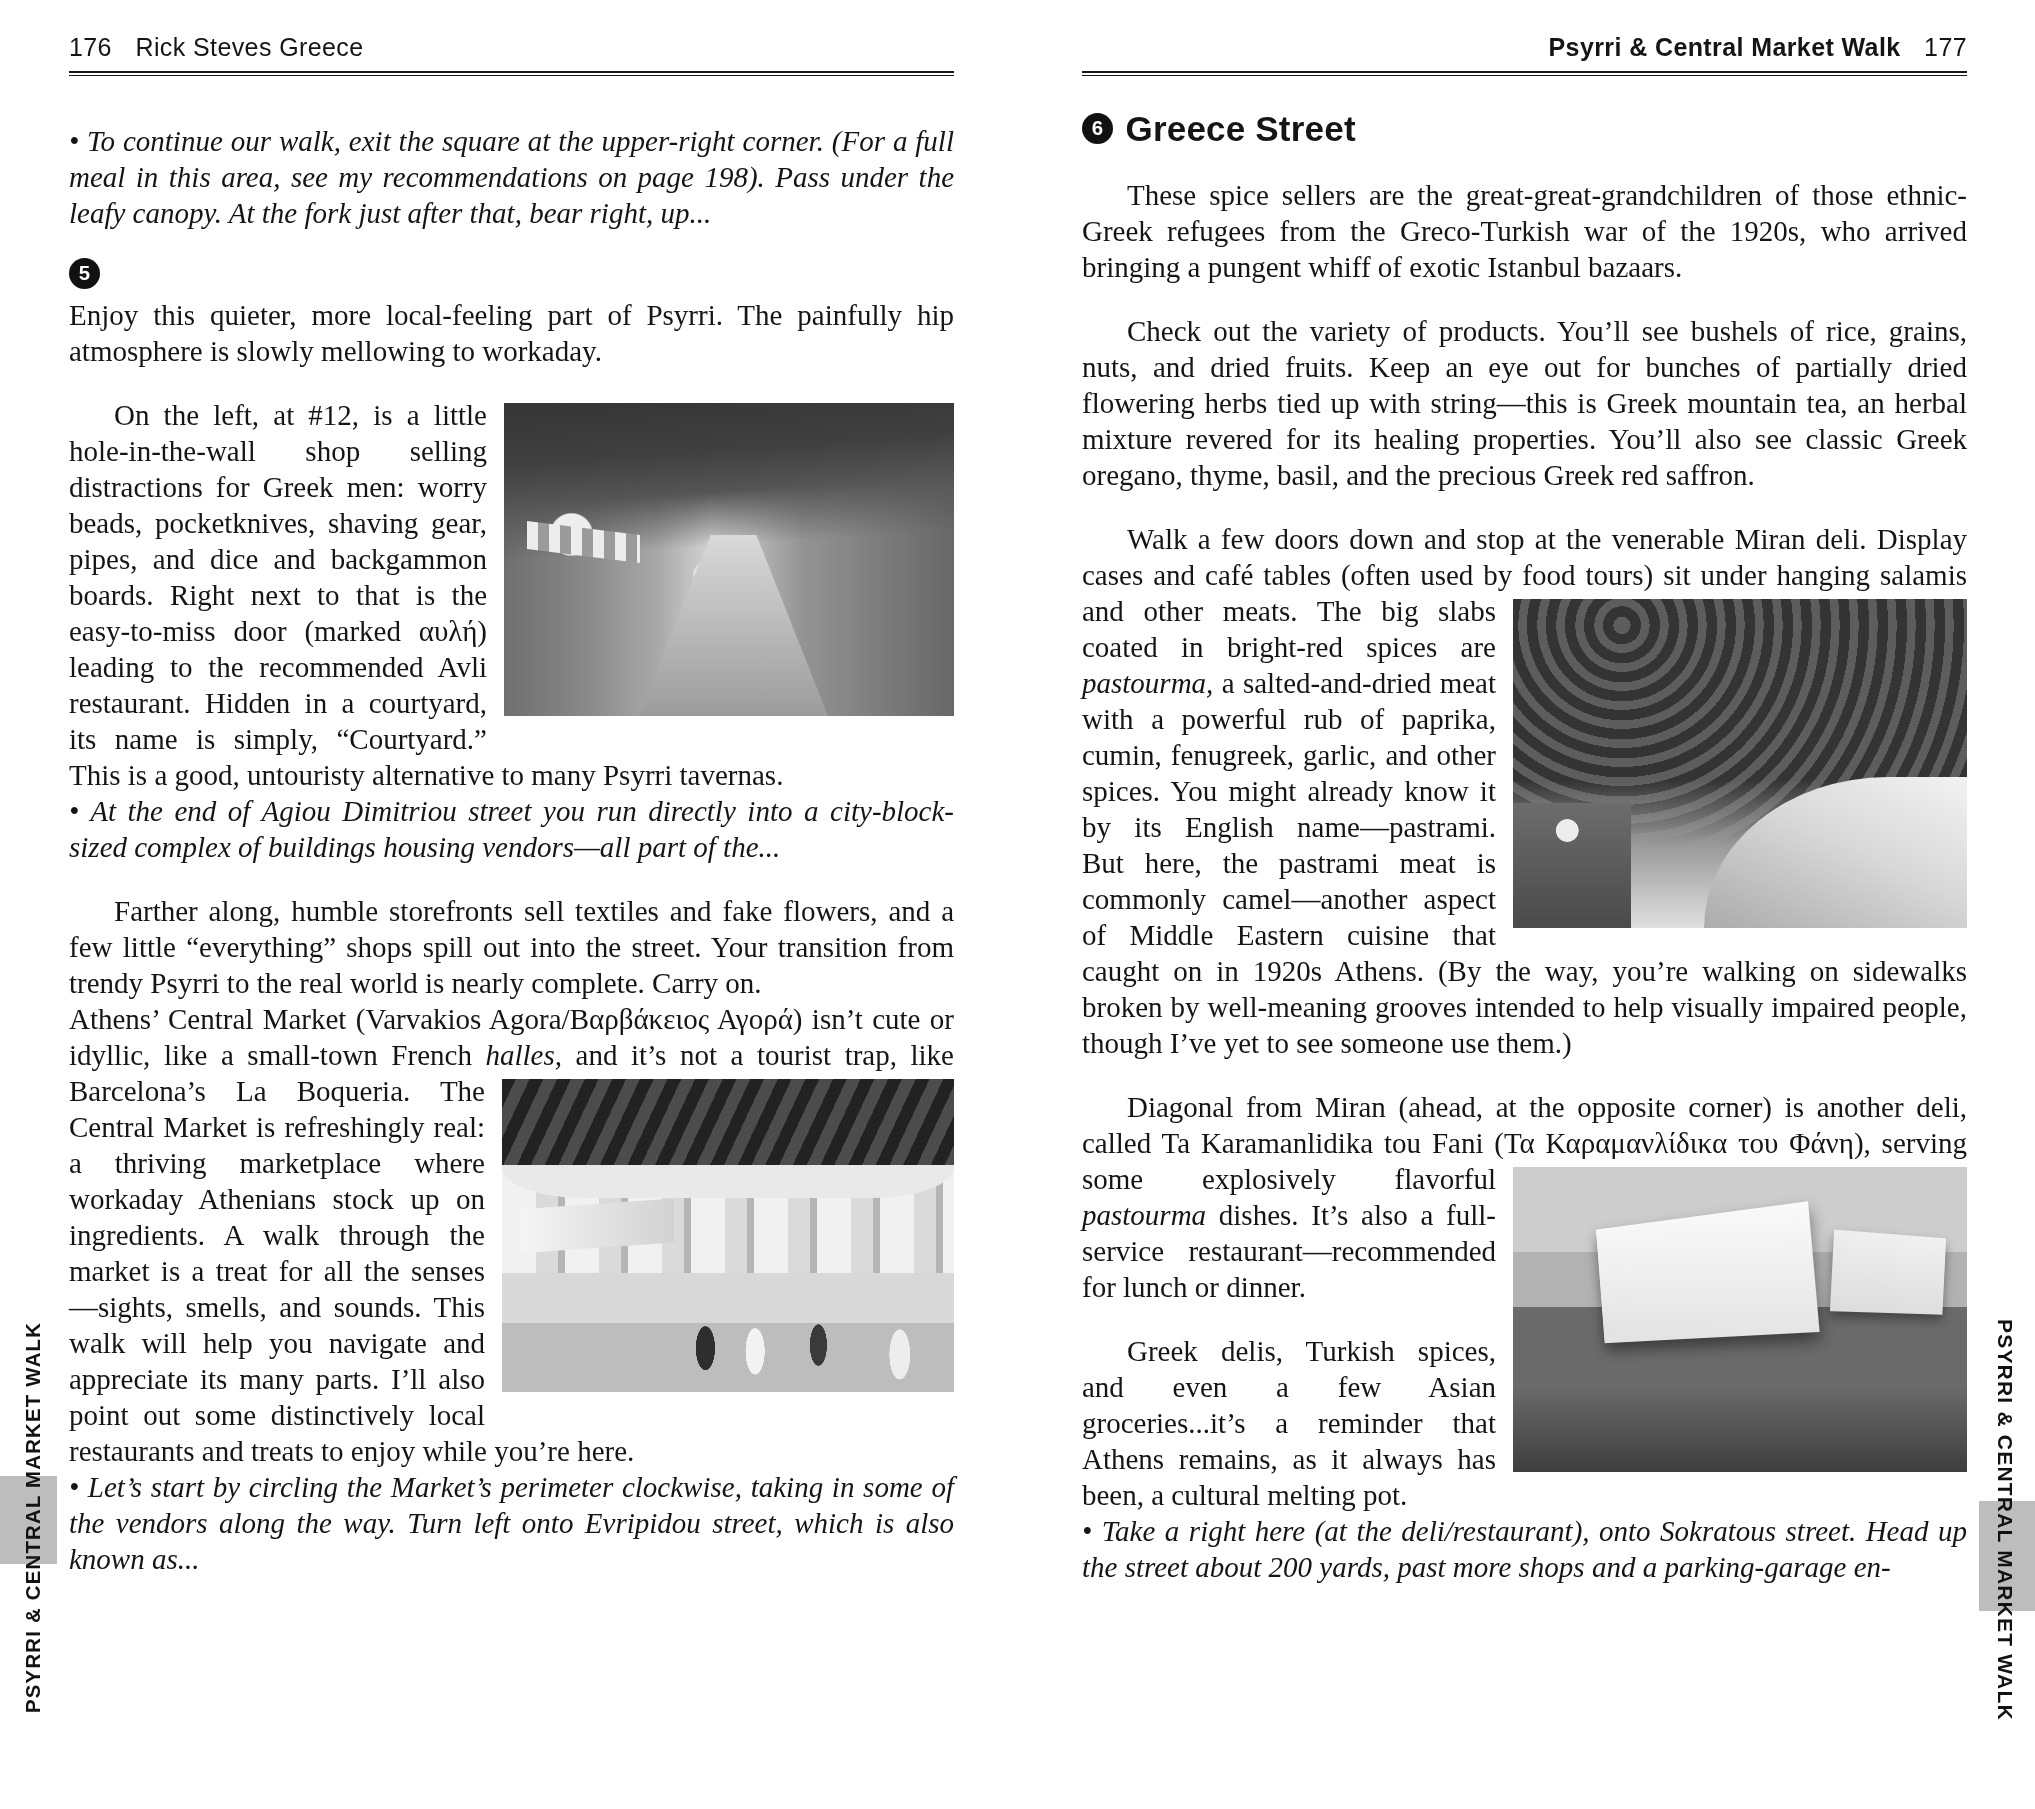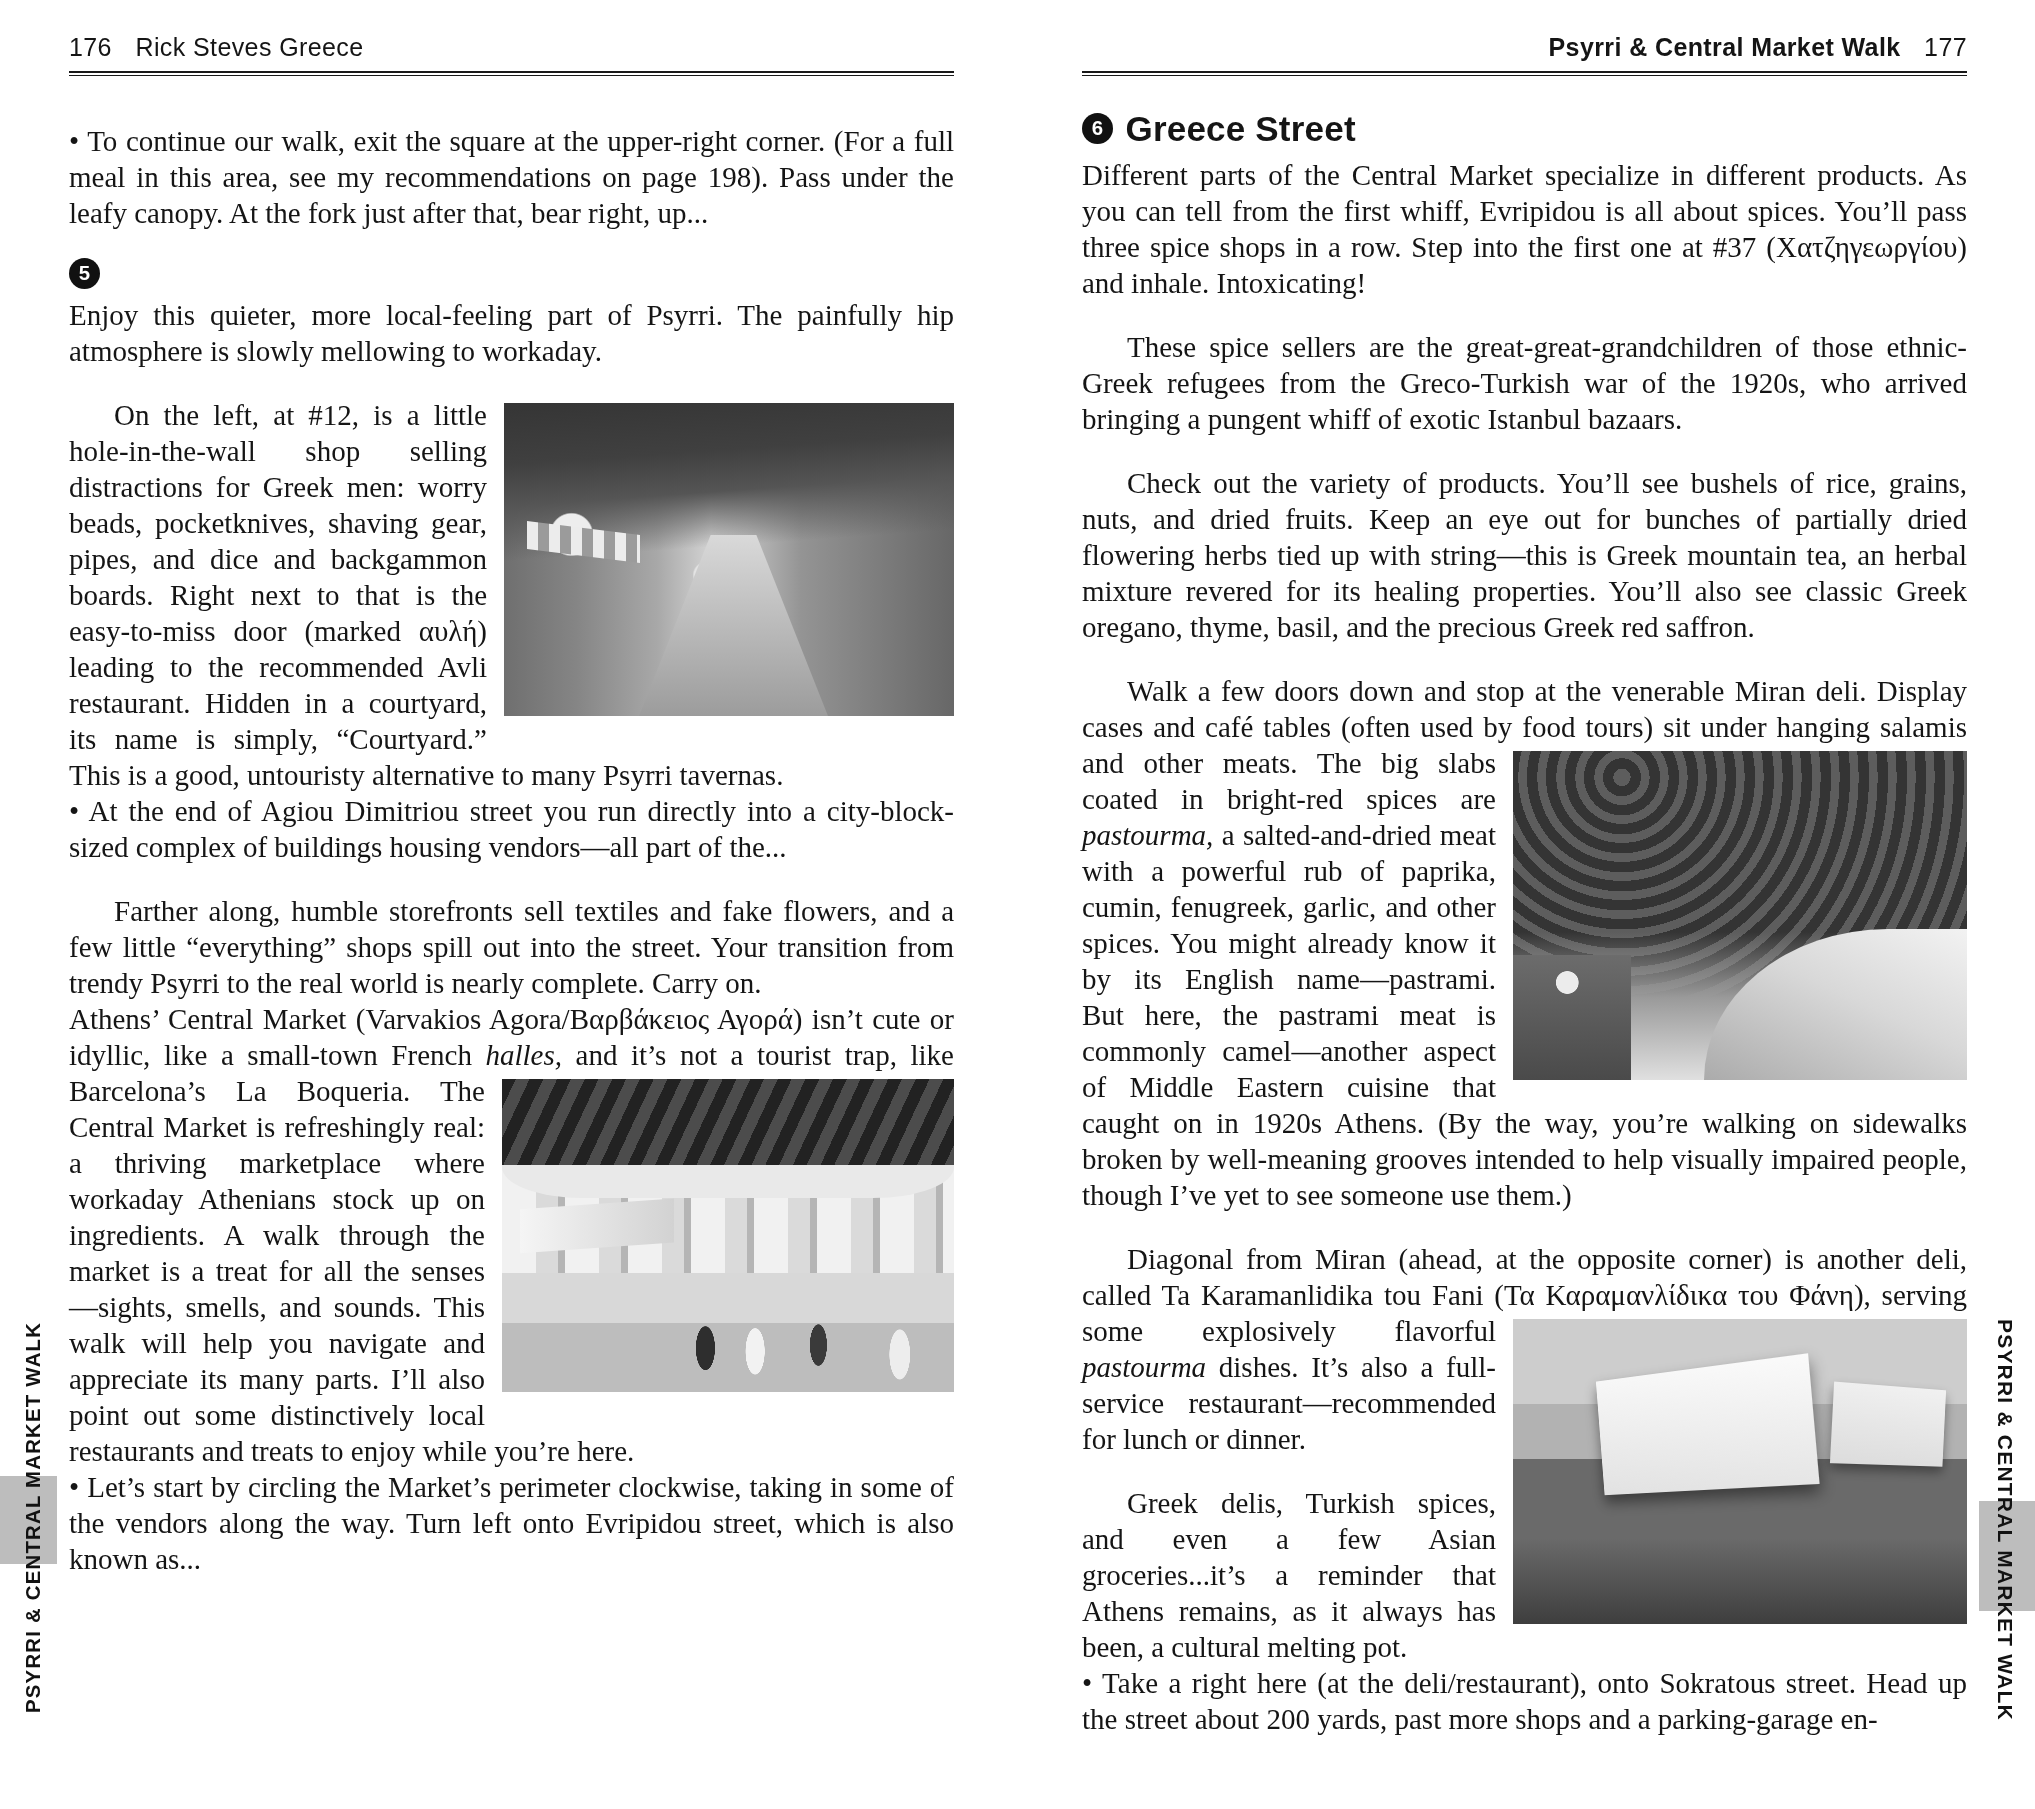--- a/index.html
+++ b/index.html
@@ -19,21 +19,21 @@
   }
   .page-header .gap{width:23.5px;flex:0 0 auto;}
   .page-header.right{justify-content:flex-end;}
   .chapter-title{font-weight:bold;}
   .pagenum{font-weight:normal;}
 
   .rule{margin-top:9.4px;height:1.6px;border-top:2.3px solid #181818;border-bottom:0.8px solid #181818;}
 
   .par{font-size:29px;line-height:36px;text-align:justify;margin:0;}
   .ind{text-indent:45px;margin-top:28px;}
-  .dir{}
+  .dir{font-style:italic;}
   .intro{margin-top:47px;}
 
   .section-head{
     display:flex;align-items:center;gap:12.5px;
     font-family:"Liberation Sans", sans-serif;font-weight:bold;
     font-size:35px;letter-spacing:0.2px;
     margin-top:27px;margin-bottom:7.8px;
   }
   .badge{
     flex:0 0 auto;width:31px;height:31px;border-radius:50%;
@@ -157,21 +157,20 @@
     <span class="gap"></span>
     <span class="pagenum">177</span>
   </div>
   <div class="rule"></div>
 
   <div class="section-head" style="margin-top:33px;">
     <span class="badge">6</span>
     <span>Greece Street</span>
   </div>
 
-  <p class="par">Different parts of the Central Market specialize in different products. As you can tell from the first whiff, Evripidou is all about spices. You’ll pass three spice shops in a row. Step into the first one at #37 (Χατζηγεωργίου) and inhale. Intoxicating!</p>
   <p class="par ind">These spice sellers are the great-great-grandchildren of those ethnic-Greek refugees from the Greco-Turkish war of the 1920s, who arrived bringing a pungent whiff of exotic Istanbul bazaars.</p>
   <p class="par ind">Check out the variety of products. You’ll see bushels of rice, grains, nuts, and dried fruits. Keep an eye out for bunches of partially dried flowering herbs tied up with string—this is Greek mountain tea, an herbal mixture revered for its healing properties. You’ll also see classic Greek oregano, thyme, basil, and the precious Greek red saffron.</p>
 
   <p class="par ind"><span><span>Walk a few doors down and stop at the venerable </span><span class="seg-b">Miran</span><span> deli. Display cases and café tables (often used by food tours) sit under </span></span><span class="photo photo-miran"></span><span><span>hanging salamis and other meats. The big slabs coated in bright-red spices are </span><span class="seg-i">pastourma,</span><span> a salted-and-dried meat with a powerful rub of paprika, cumin, fenugreek, garlic, and other spices. You might already know it by its English name—pastrami. But here, the pastrami meat is commonly camel—another aspect of Middle Eastern cuisine that caught on in 1920s Athens. (By the way, you’re walking on sidewalks broken by well-meaning grooves intended to help visually impaired people, though I’ve yet to see someone use them.)</span></span></p>
 
   <p class="par ind"><span><span>Diagonal from Miran (ahead, at the opposite corner) is another deli, called </span><span class="seg-b">Ta Karamanlidika tou Fani</span><span> (Τα Καραμανλίδικα </span></span><span class="photo photo-fani"></span><span><span>του Φάνη), serving some explosively flavorful </span><span class="seg-i">pastourma</span><span> dishes. It’s also a full-service restaurant—recommended for lunch or dinner.</span></span></p>
 
   <p class="par ind">Greek delis, Turkish spices, and even a few Asian groceries...it’s a reminder that Athens remains, as it always has been, a cultural melting pot.</p>
 
   <p class="par dir">• Take a right here (at the deli/restaurant), onto Sokratous street. Head up the street about 200 yards, past more shops and a parking-garage en-</p>

